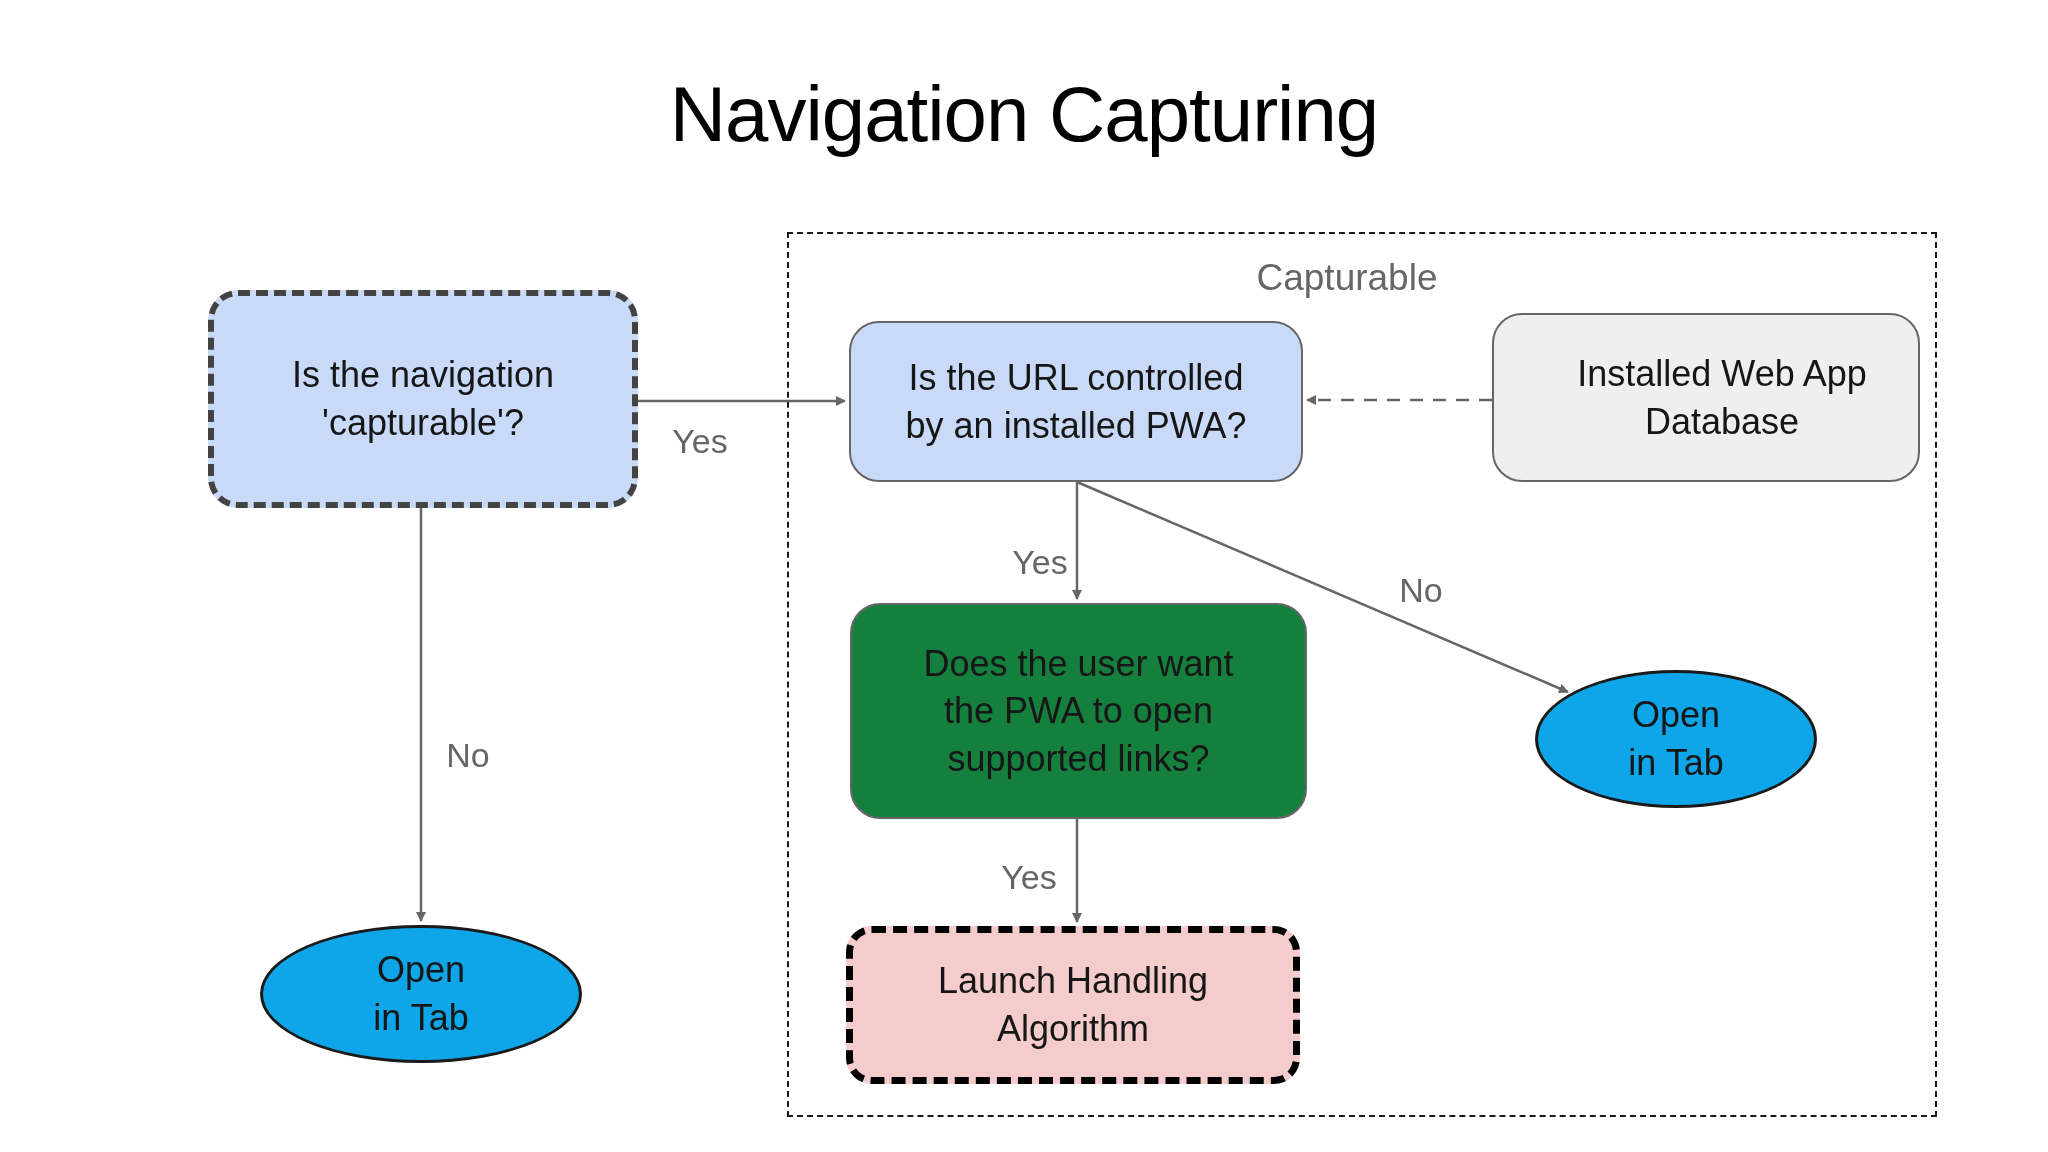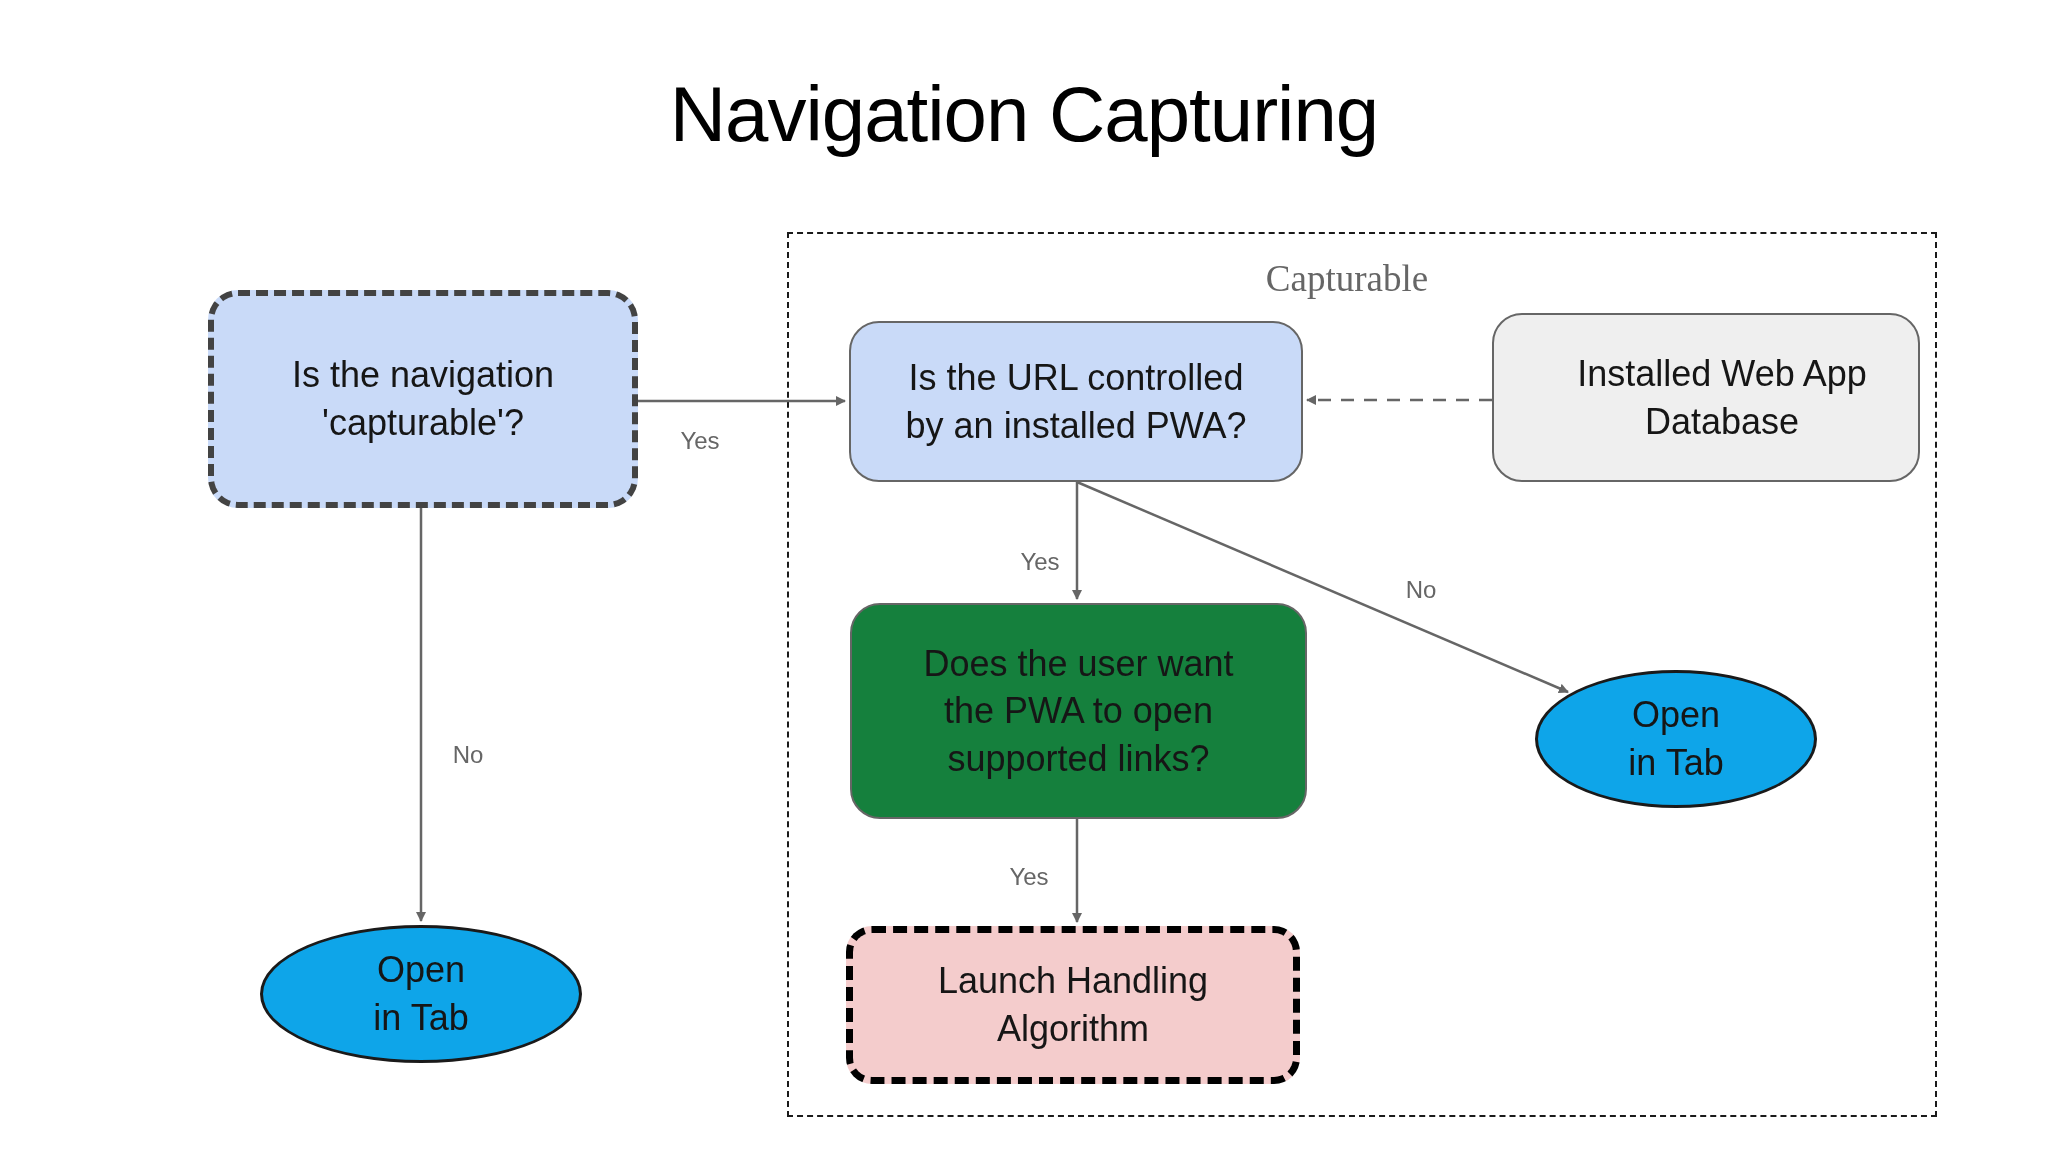--- a/index.html
+++ b/index.html
@@ -52,21 +52,20 @@
   }
   .group-label {
     position: absolute;
     left: 1347px;
     top: 278px;
     transform: translate(-50%, -50%);
     font-size: 37px;
     color: #666666;
     z-index: 2;
     white-space: nowrap;
-    font-family: Liberation Serif, serif;
   }
 
   
   .node {
     position: absolute;
     display: flex;
     align-items: center;
     justify-content: center;
     text-align: center;
     z-index: 2;
@@ -113,21 +112,21 @@
     background: #0ea5e9;
     border: 3px solid #1a1a1a;
   }
   #node-tab-left  { left: 260px;  top: 925px; width: 322px; height: 138px; }
   #node-tab-right { left: 1535px; top: 670px; width: 282px; height: 138px; }
 
   
   .edge-label {
     position: absolute;
     transform: translate(-50%, -50%);
-    font-size: 24px;
+    font-size: 34px;
     color: #666666;
     z-index: 2;
     white-space: nowrap;
   }
   #lbl-yes1 { left: 700px;  top: 441px; }
   #lbl-yes2 { left: 1040px; top: 562px; }
   #lbl-no1  { left: 1421px; top: 590px; }
   #lbl-yes3 { left: 1029px; top: 877px; }
   #lbl-no2  { left: 468px;  top: 755px; }
 </style>

